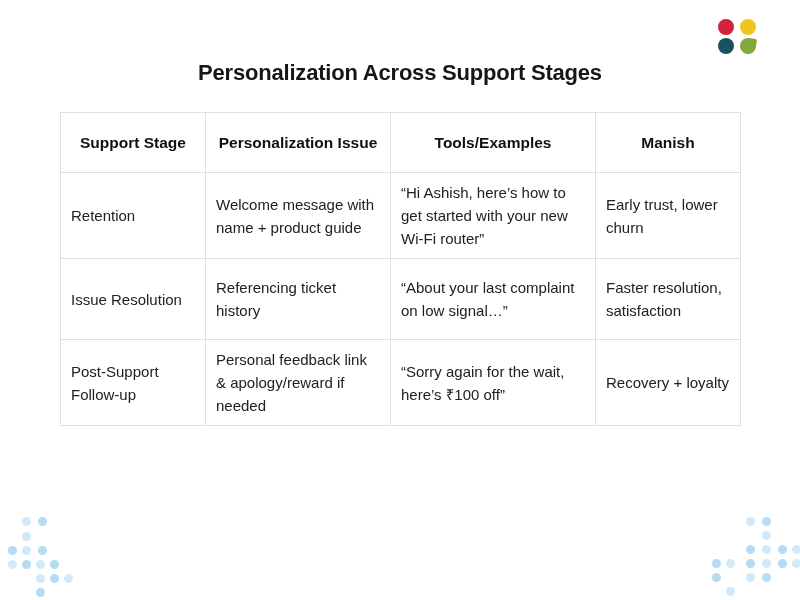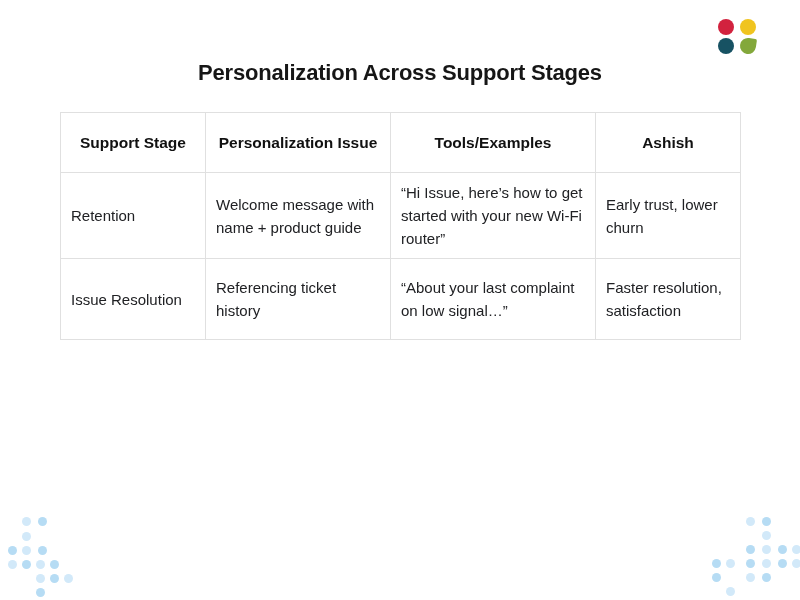--- a/index.html
+++ b/index.html
@@ -101,35 +101,41 @@
       <col style="width:145px">
       <col style="width:185px">
       <col style="width:205px">
       <col style="width:145px">
     </colgroup>
     <thead>
       <tr>
         <th>Support Stage</th>
         <th>Personalization Issue</th>
         <th>Tools/Examples</th>
-        <th>Ashish</th>
+        <th>Manish</th>
       </tr>
     </thead>
     <tbody>
       <tr class="r1">
         <td>Retention</td>
         <td>Welcome message with name + product guide</td>
-        <td>“Hi Issue, here’s how to get started with your new Wi-Fi router”</td>
+        <td>“Hi Ashish, here’s how to get started with your new Wi-Fi router”</td>
         <td>Early trust, lower churn</td>
       </tr>
       <tr class="r2">
         <td>Issue Resolution</td>
         <td>Referencing ticket history</td>
         <td>“About your last complaint on low signal…”</td>
         <td>Faster resolution, satisfaction</td>
+      </tr>
+      <tr class="r3">
+        <td>Post-Support Follow-up</td>
+        <td>Personal feedback link &amp; apology/reward if needed</td>
+        <td>“Sorry again for the wait, here’s ₹100 off”</td>
+        <td>Recovery + loyalty</td>
       </tr>
     </tbody>
   </table>
 
   <div id="decor-left"></div>
   <div id="decor-right"></div>
 
 <span class="decor-dot" style="left: 22px; top: 517px; background: rgb(210, 233, 249);"></span>
     <span class="decor-dot" style="left: 38px; top: 517px; background: rgb(182, 220, 244);"></span>
     <span class="decor-dot" style="left: 22px; top: 532px; background: rgb(210, 233, 249);"></span>

